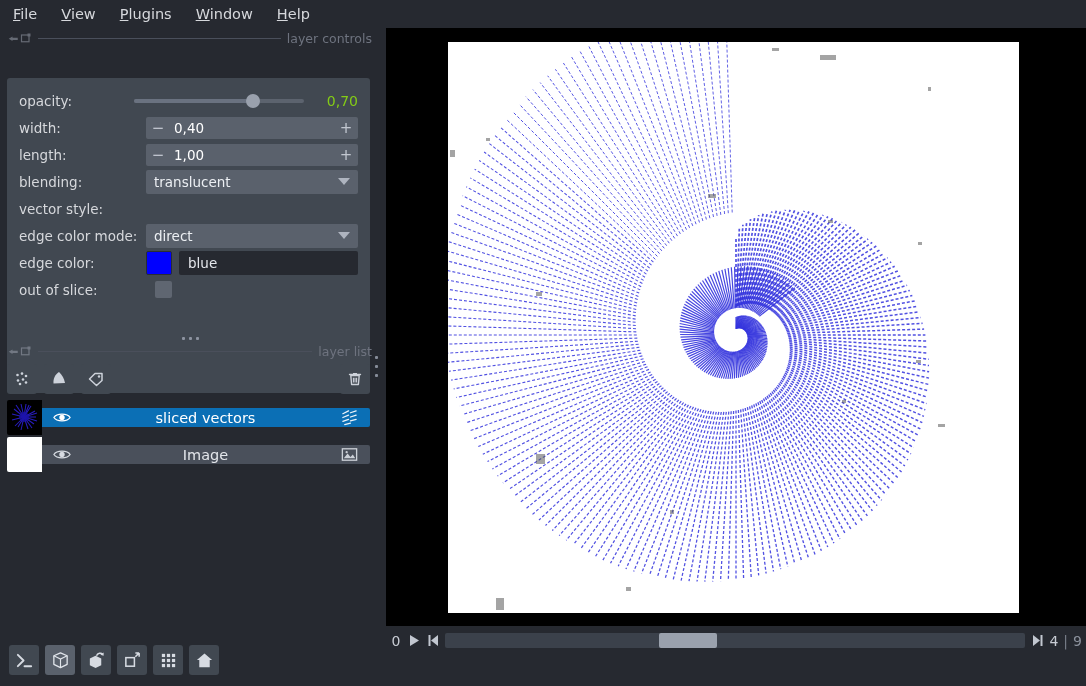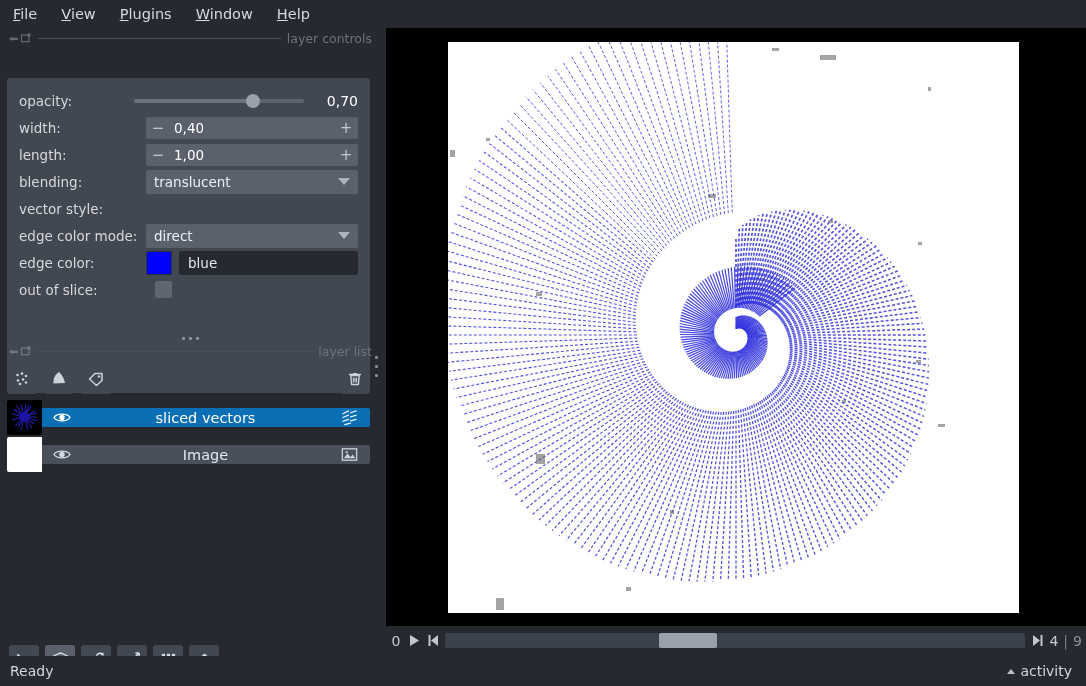--- a/index.html
+++ b/index.html
@@ -63,21 +63,21 @@
   }
   .slider .fill {
     position: absolute; left: 0; top: 9px; height: 4px;
     background: #6a7280; border-radius: 2px;
   }
   .slider .handle {
     position: absolute; top: 4px; width: 14px; height: 14px;
     border-radius: 50%; background: #9aa1ad; margin-left: -7px;
   }
   .slider-val {
-    margin-left: 14px; color: #ffffff; font-size: 14px; width: 40px;
+    margin-left: 14px; color: #84cc16; font-size: 14px; width: 40px;
     text-align: right;
   }
 
   
   .spin {
     position: relative; width: 212px; height: 22px; background: #5a616c;
     border-radius: 2px; display: flex; align-items: center;
   }
   .spin .minus, .spin .plus {
     width: 24px; text-align: center; color: #c2c7d0; font-size: 15px;
@@ -900,21 +900,14 @@
       <svg width="11" height="13" viewBox="0 0 11 13">
         <path d="M1 1 L1 12 L8 6.5 Z" fill="#c2c7d0"></path>
         <rect x="8.5" y="1" width="2" height="11" fill="#c2c7d0"></rect>
       </svg>
     </div>
     <div class="idx">4</div>
     <div class="sep">|</div>
     <div class="max">9</div>
   </div>
 
-  <div class="statusbar">
-    <div class="status-text">Ready</div>
-    <div class="activity">
-      <div class="caret"></div>
-      <div class="atext">activity</div>
-    </div>
-  </div>
 
 </div>
 
 </body></html>

